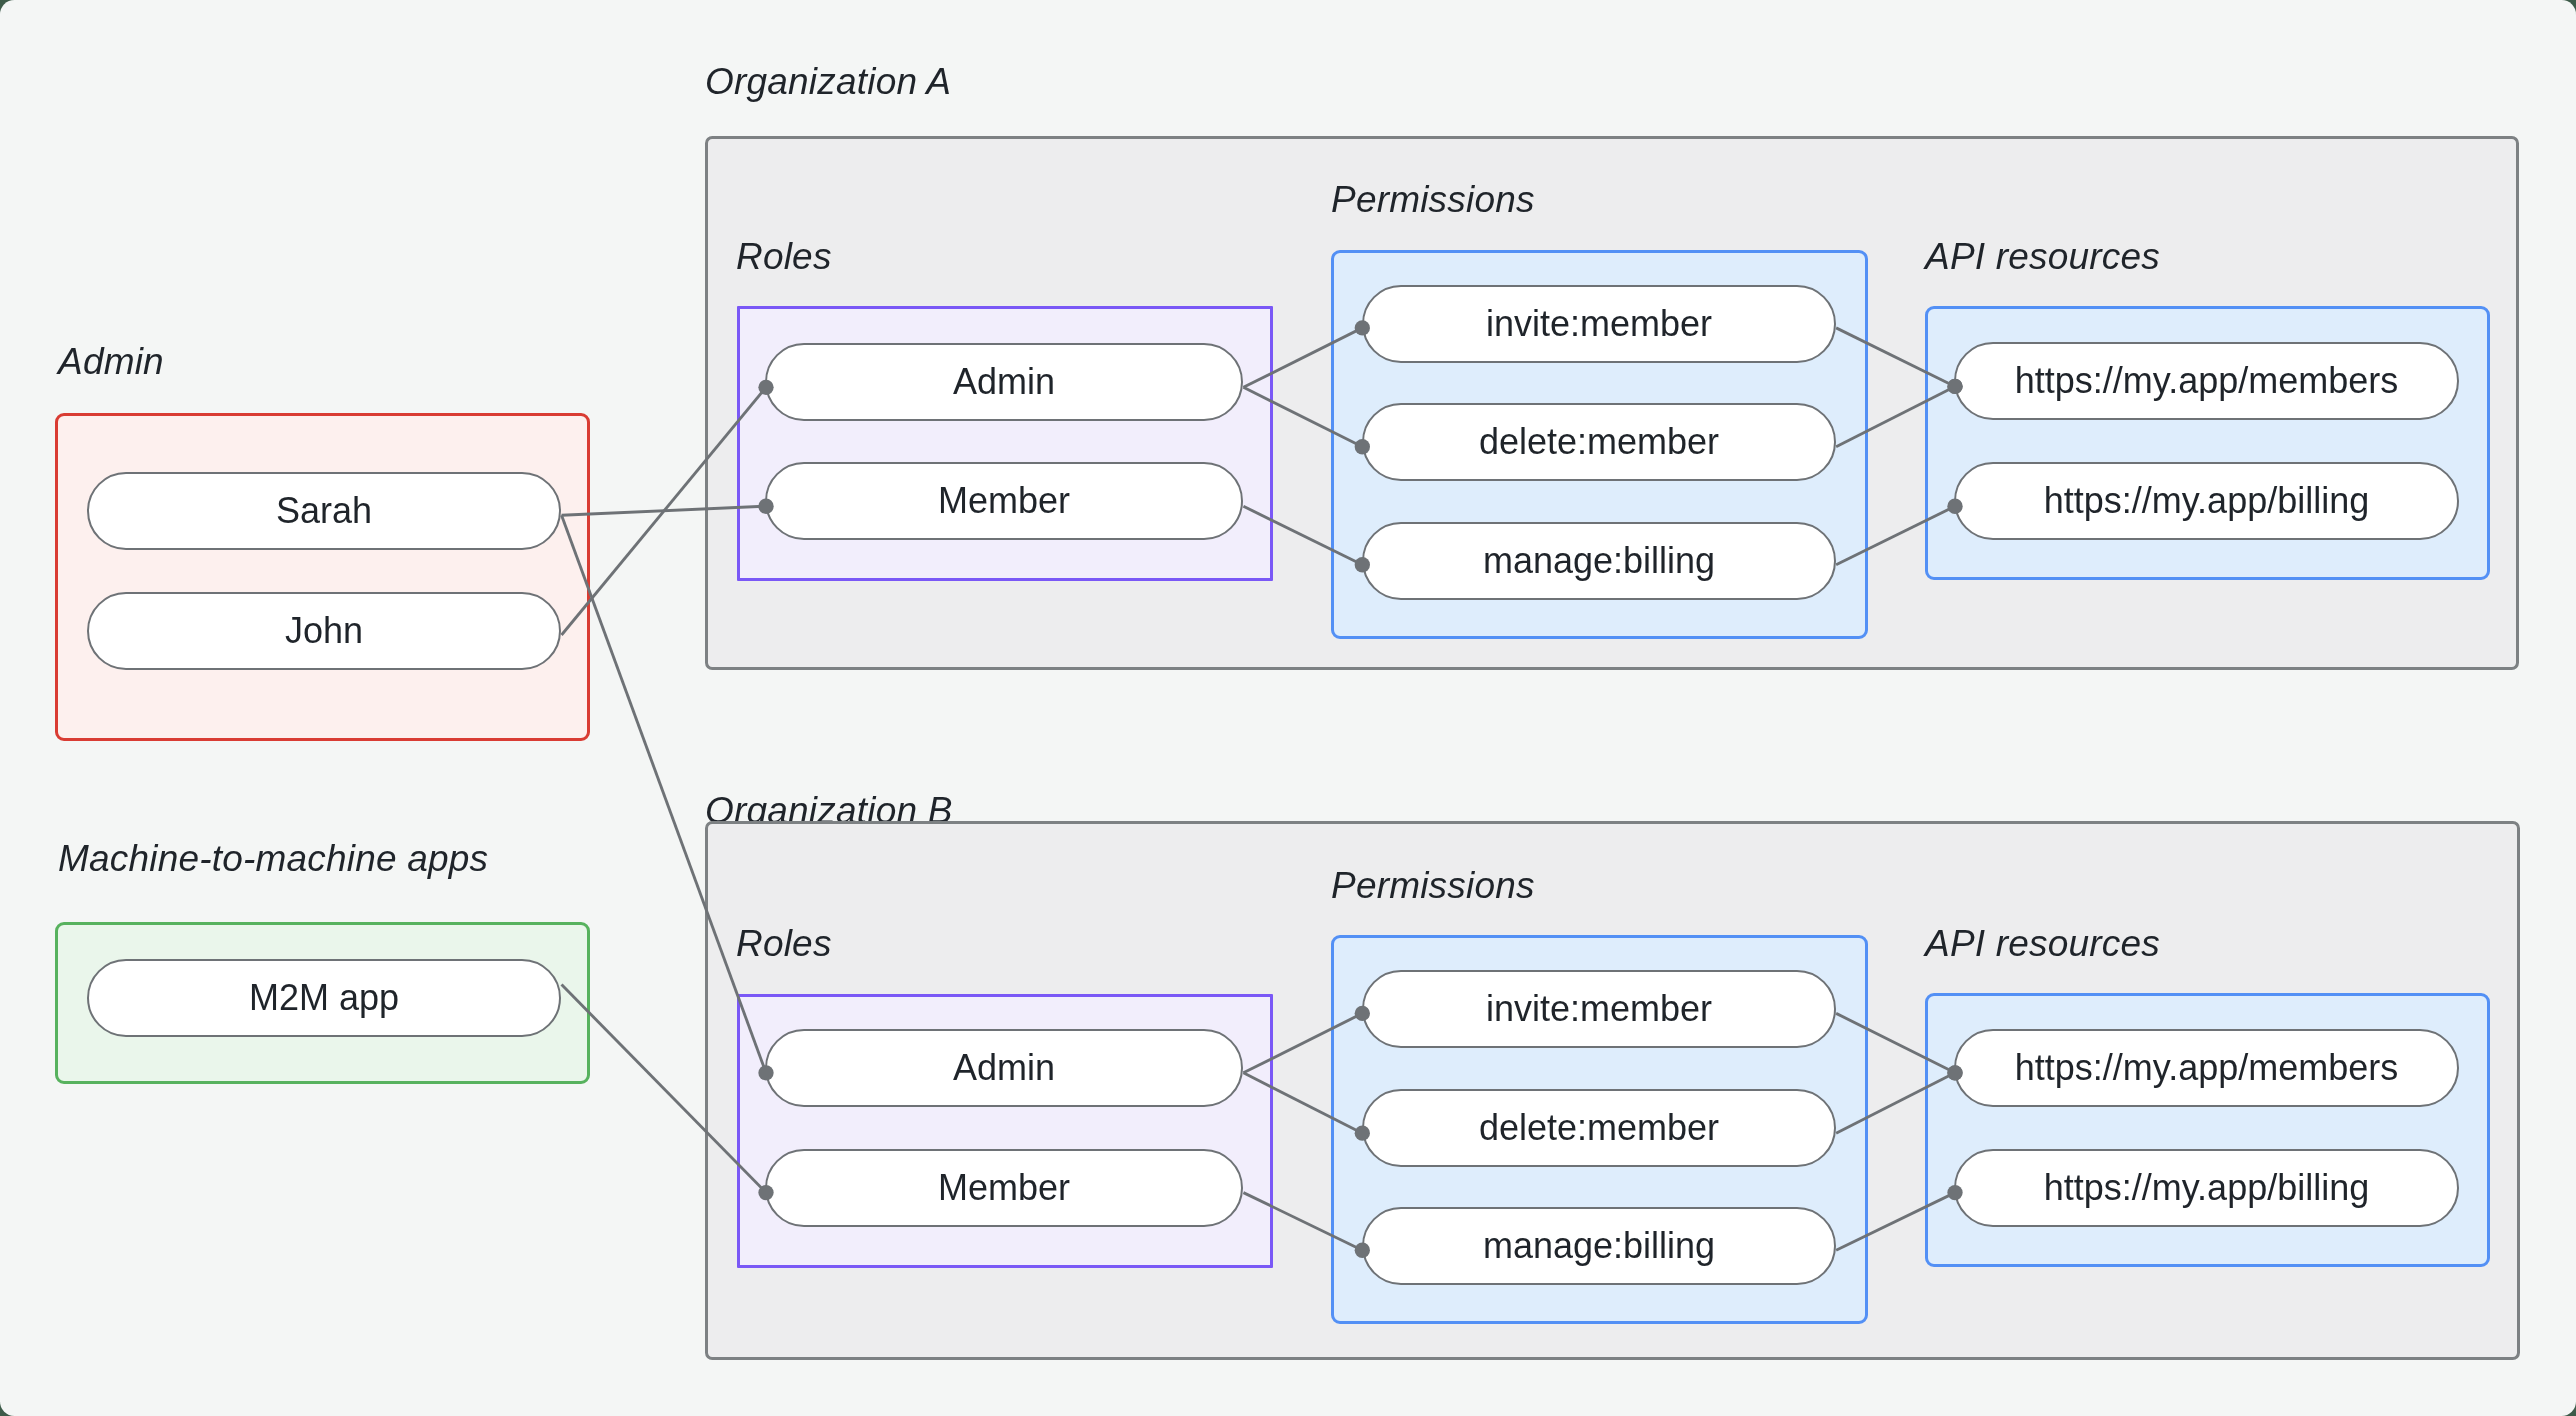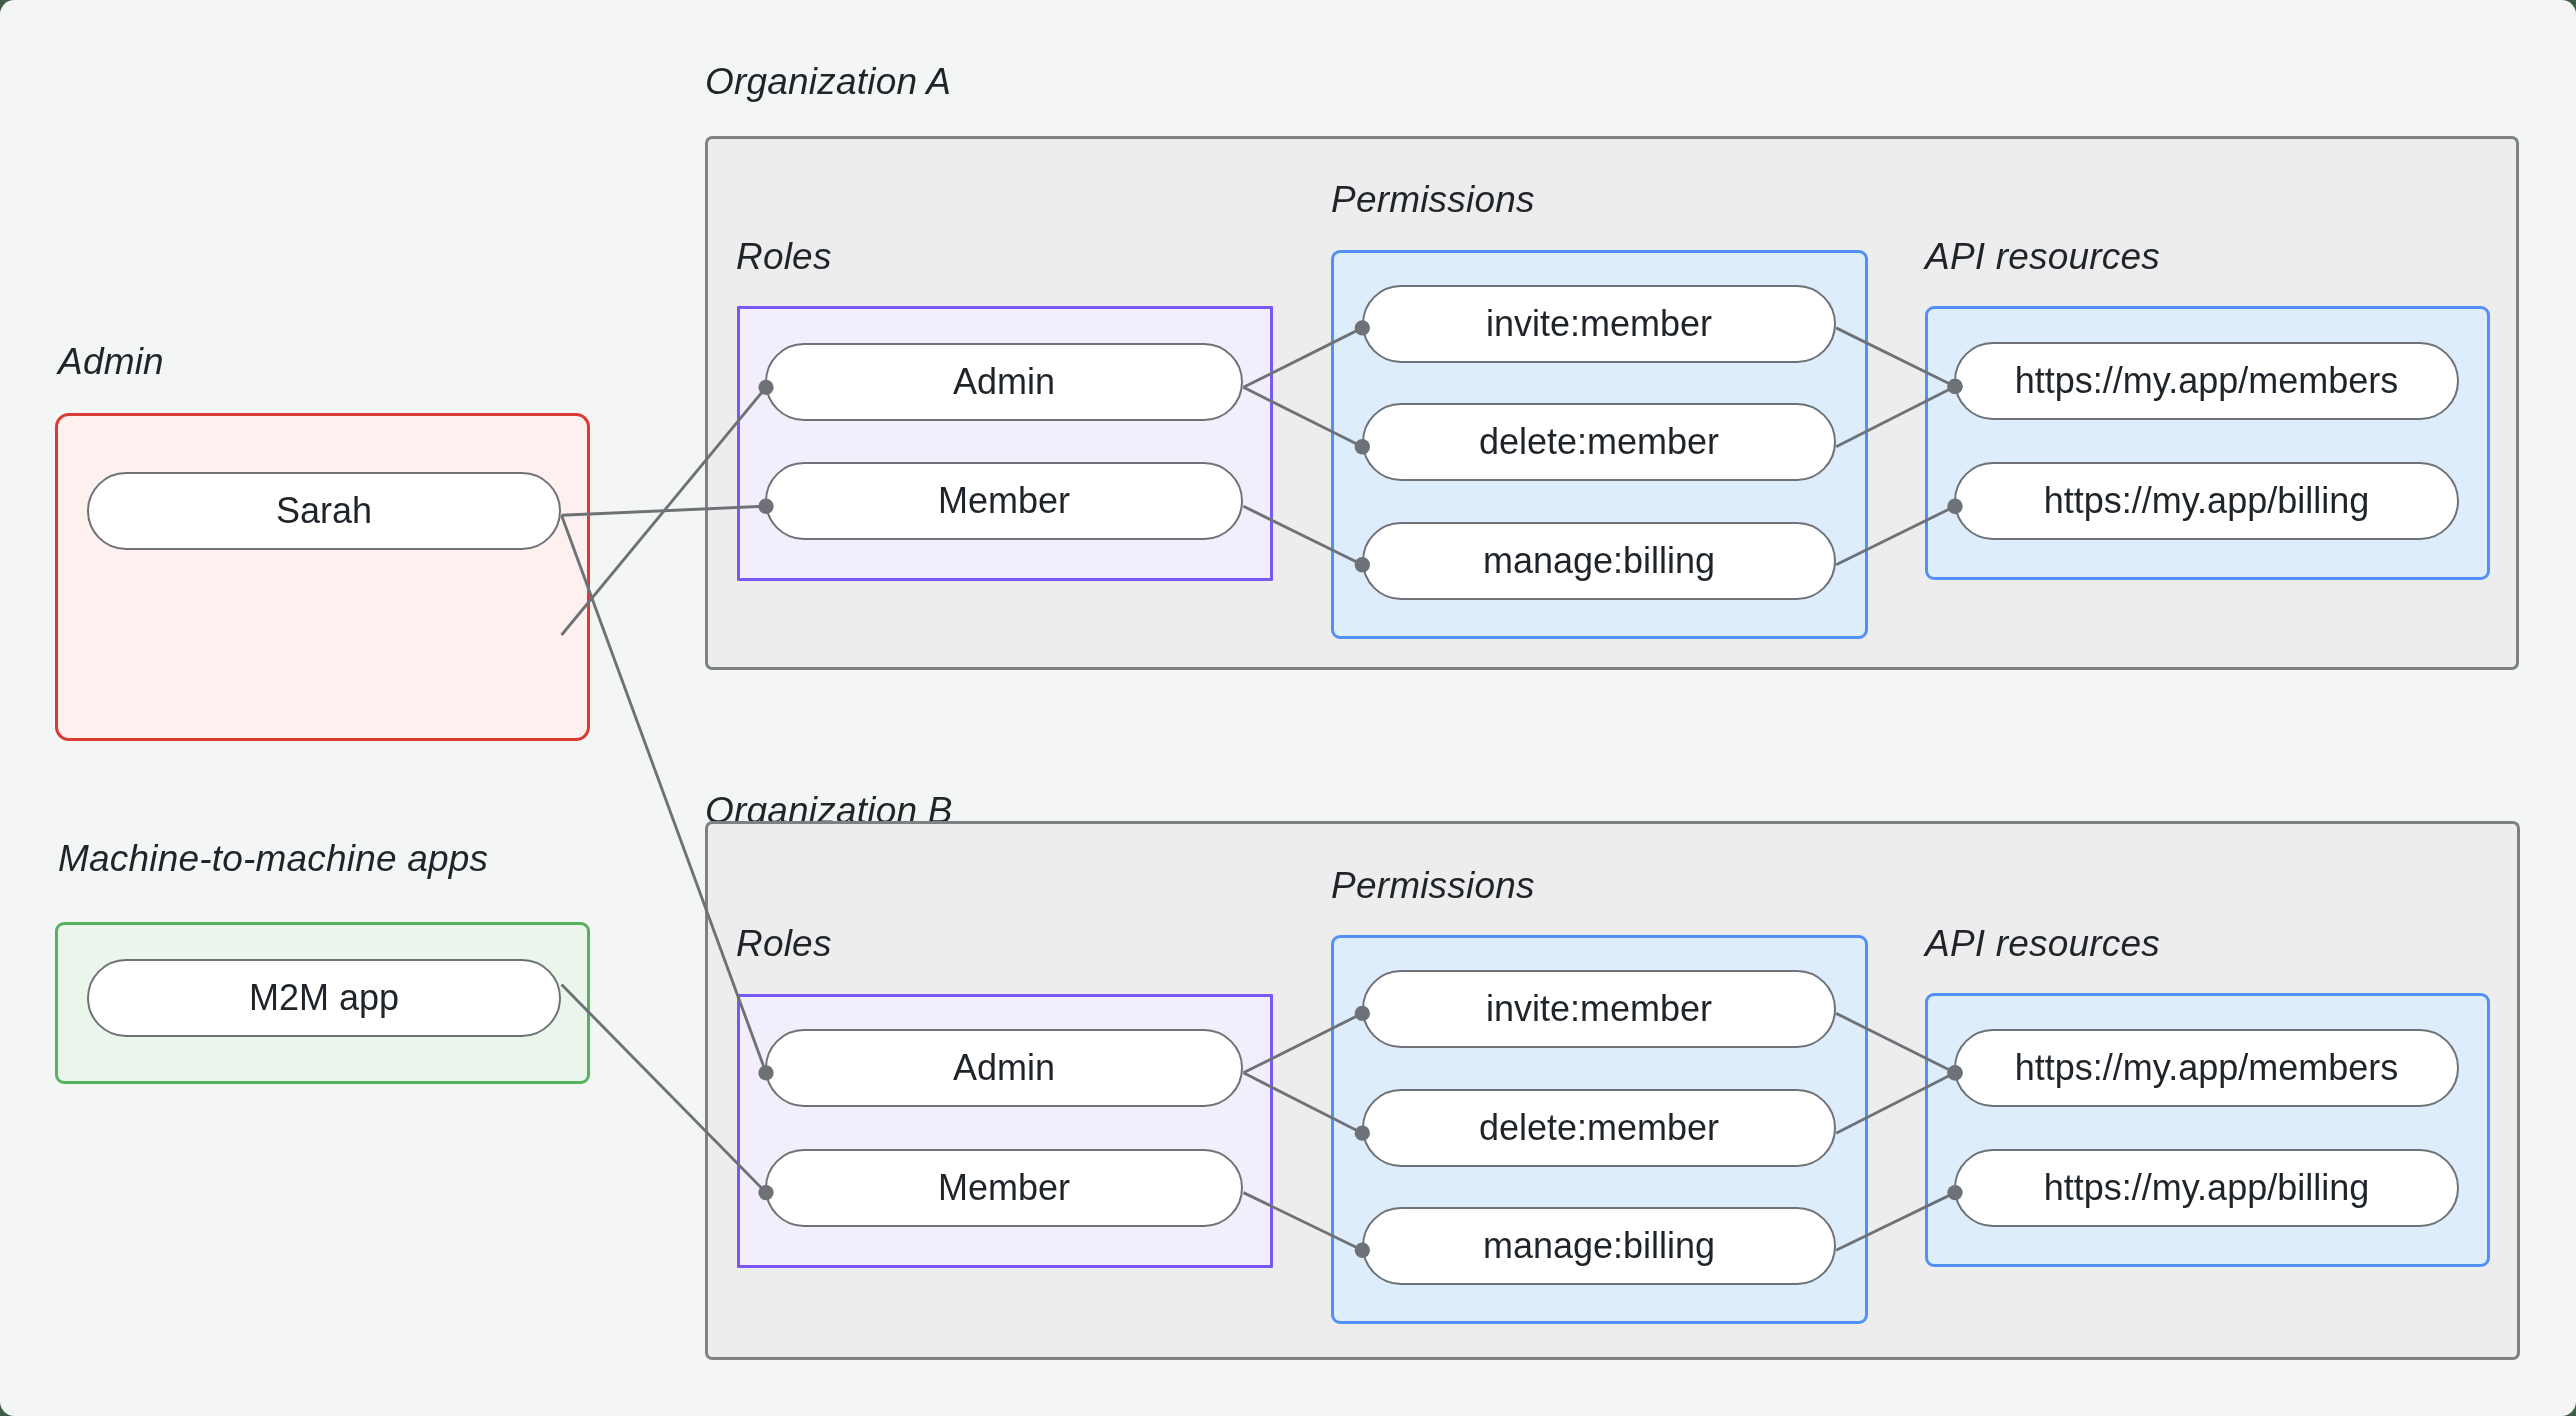--- a/index.html
+++ b/index.html
@@ -19,41 +19,44 @@
   .page{
     position:relative;width:2576px;height:1416px;background:var(--bg);
     border-radius:14.4px;overflow:hidden;
   }
   .title{
     position:absolute;font-size:37px;line-height:1.15;color:var(--ink);
     white-space:nowrap;letter-spacing:0.2px;font-style:italic;
   }
   .gbox{position:absolute;box-sizing:border-box;}
   .org-box{border:3.6px solid var(--org-border);background:var(--org-fill);border-radius:7.2px;}
-  .red-box{border:3.6px solid var(--red-border);background:var(--red-fill);border-radius:14px;}
+  .red-box{border:3.6px solid var(--red-border);background:var(--red-fill);border-radius:9px;}
   .green-box{border:3.6px solid var(--green-border);background:var(--green-fill);border-radius:9px;margin-top:18px;}
   .purple-box{border:3.6px solid var(--purple-border);background:var(--purple-fill);border-radius:1px;}
   .blue-box{border:3.6px solid var(--blue-border);background:var(--blue-fill);border-radius:9px;}
   .pill{
     position:absolute;box-sizing:border-box;height:78px;border-radius:43px;
     border:2.7px solid var(--pill-border);background:var(--pill-fill);
     display:flex;align-items:center;justify-content:center;
     font-size:36px;color:var(--ink);white-space:nowrap;
   }
   #edge-layer{position:absolute;left:0;top:0;width:2576px;height:1416px;pointer-events:none;}
 </style>
 </head>
 <body>
 
 <div class="page" id="diagram">
 
   <div class="title" style="left:58px;top:341px">Admin</div>
   <div class="gbox red-box" style="left:55px;top:413px;width:535px;height:328px">
     <div class="pill" style="left:29px;top:56px;width:474px">
       <span>Sarah</span>
+    </div>
+    <div class="pill" style="left:29px;top:176px;width:474px">
+      <span>John</span>
     </div>
   </div>
 
   <div class="title" style="left:58px;top:838px">Machine-to-machine apps</div>
   <div class="gbox green-box" style="left:55px;top:904px;width:535px;height:162px">
     <div class="pill" style="left:29px;top:34px;width:474px">
       <span>M2M app</span>
     </div>
   </div>
 

